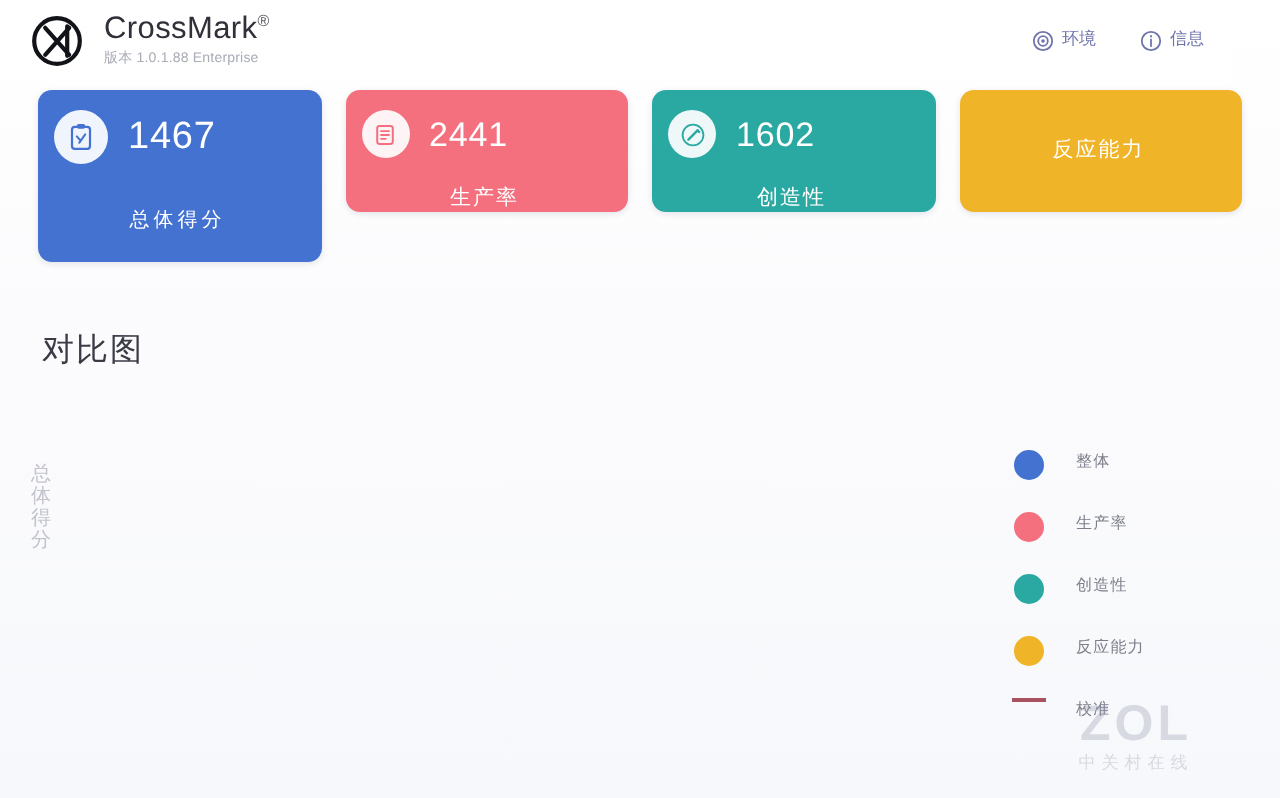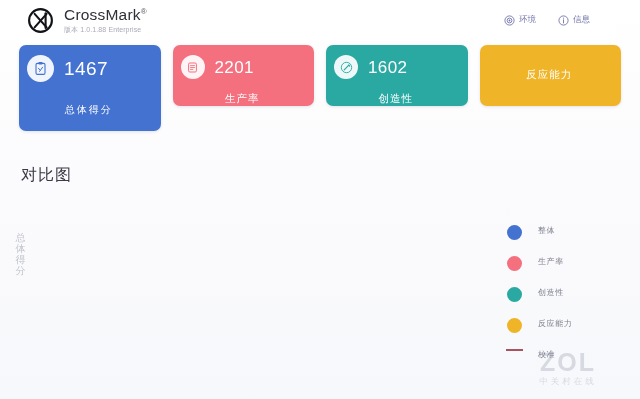--- a/index.html
+++ b/index.html
@@ -24,21 +24,21 @@
   }
 
   
   .header {
     position: absolute;
     left: 0; top: 0;
     width: 616px;
     height: 40px;
     display: flex;
     align-items: center;
-    padding: 0 26px;
+    padding: 0 14px;
     box-sizing: border-box;
     background: #ffffff;
   }
   .brand {
     display: flex;
     align-items: center;
     gap: 9px;
   }
   .logo-mark {
     width: 29px;
@@ -309,21 +309,21 @@
     </div>
 
     <div class="card small" style="background:#f4707f">
       <div class="card-top">
         <span class="card-badge">
           <svg width="13" height="13" viewBox="0 0 13 13">
             <rect x="2.6" y="2" width="7.8" height="9" rx="1.2" fill="none" stroke="#f4707f" stroke-width="1"></rect>
             <path d="M4.5 4.6h4 M4.5 6.5h4 M4.5 8.4h2.4" stroke="#f4707f" stroke-width=".9" stroke-linecap="round"></path>
           </svg>
         </span>
-        <span class="card-score">2201</span>
+        <span class="card-score">2441</span>
       </div>
       <div class="card-label">生产率</div>
     </div>
 
     <div class="card small" style="background:#2aa9a3">
       <div class="card-top">
         <span class="card-badge">
           <svg width="13" height="13" viewBox="0 0 13 13">
             <circle cx="6.5" cy="6.5" r="5.2" fill="none" stroke="#2aa9a3" stroke-width=".9"></circle>
             <path d="M4.2 8.8 L8.8 4.2" stroke="#2aa9a3" stroke-width="1.2" stroke-linecap="round"></path>

